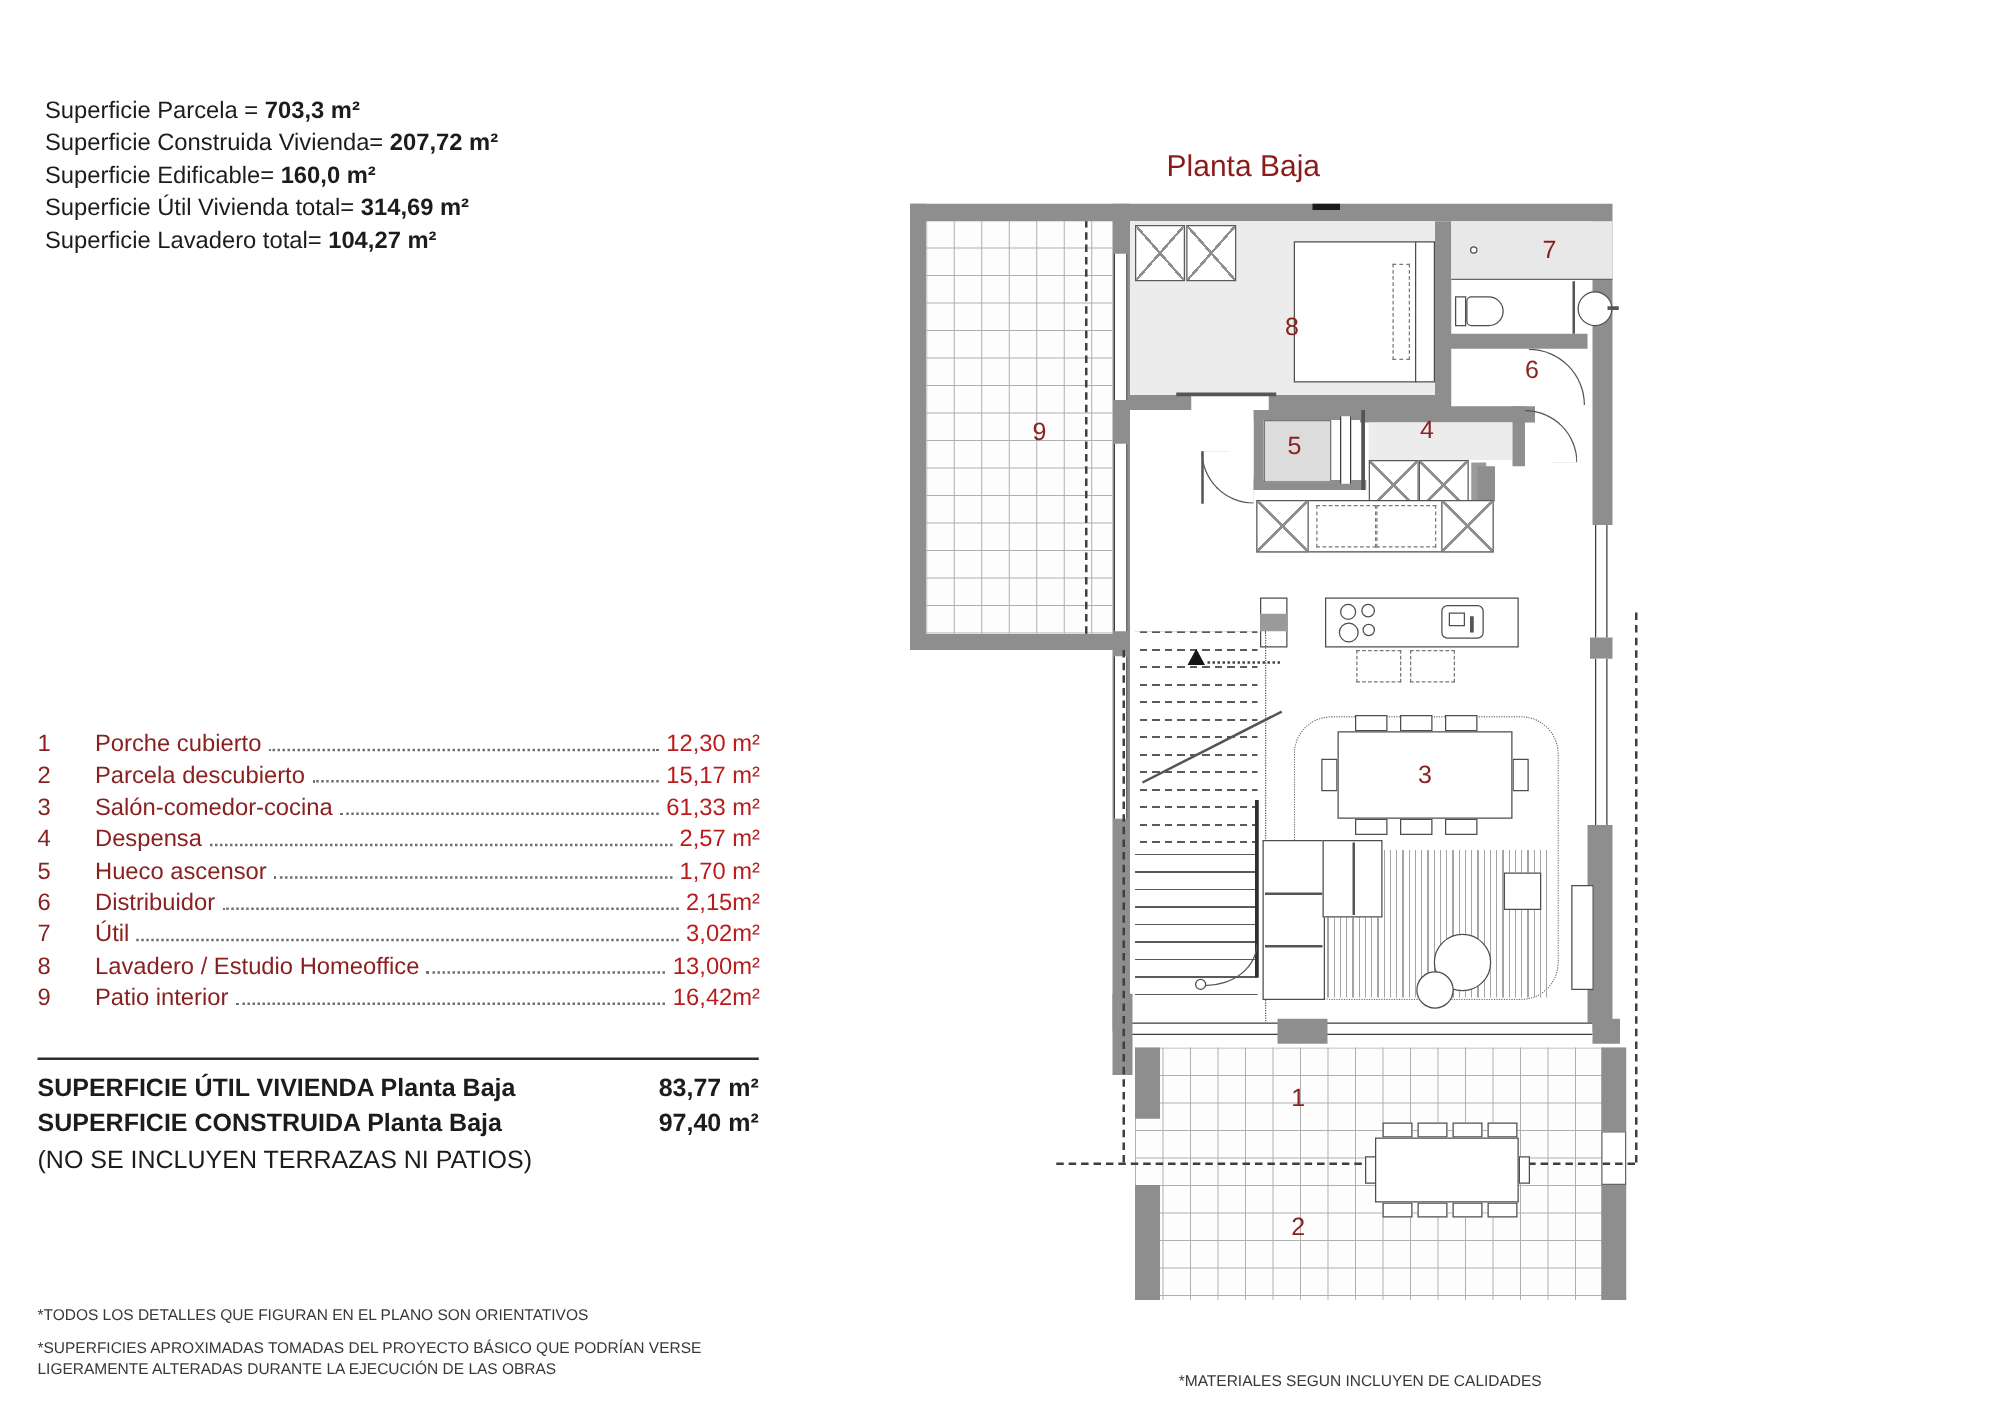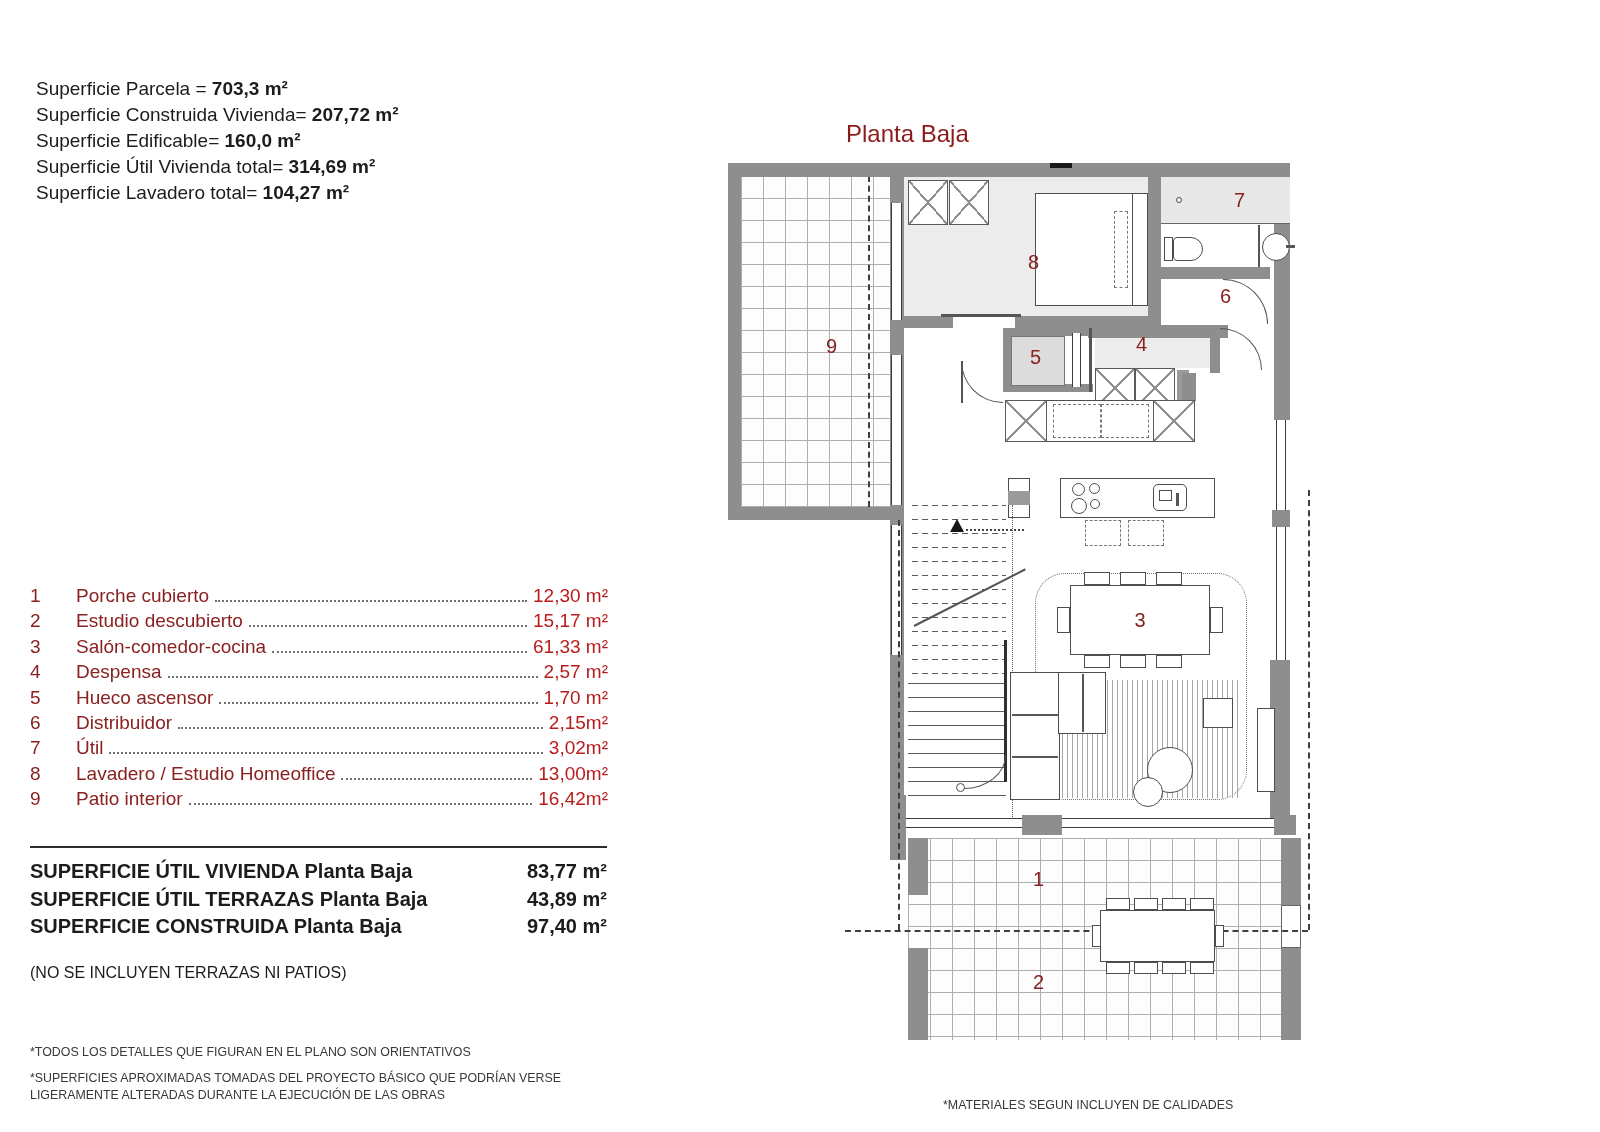--- a/index.html
+++ b/index.html
@@ -16,28 +16,28 @@
   .lnum  { width:46px; flex:none; }
   .lname { white-space:nowrap; }
   .lead  { flex:1; border-bottom:2.2px dotted #707070; margin:0 6px 4px 6px; min-width:18px; }
   .lval  { color:#b91c1c; white-space:nowrap; text-align:right; }
 
   .summary { position:absolute; left:30px; top:846px; width:577px; border-top:2px solid #2e2e2e;
              padding-top:10px; font-size:20px; font-weight:bold; line-height:27.5px; }
   .srow { display:flex; }
   .slabel { flex:1; }
   .sval { width:110px; text-align:right; flex:none; }
-  .snote { font-weight:normal; font-size:16px; margin-top:18px; }
+  .snote { font-weight:normal; font-size:20px; margin-top:2px; }
 
   .fnotes { position:absolute; left:30px; top:1044px; font-size:12.4px; color:#383838; line-height:17px; }
   .fnote2 { margin-top:9px; }
   .fnote-r { position:absolute; left:943px; top:1098px; font-size:12.4px; color:#383838; }
 
   
-  .plan-title { position:absolute; left:846px; top:120px; width:210px; text-align:left;
+  .plan-title { position:absolute; left:846px; top:120px; width:210px; text-align:right;
                 font-size:24px; color:#8b1b1b; }
   .plan { position:absolute; left:728px; top:163px; width:592px; height:879px; }
   .abs  { position:absolute; }
   .wall { position:absolute; background:#8e8e8e; }
   .dark { position:absolute; background:#1a1a1a; }
   .fill { position:absolute; background:#ececec; }
   .floor{ position:absolute; background:#fff; }
   .tiles{ position:absolute; background-color:#fdfdfd;
           background-image:linear-gradient(#aeaeae 1px, transparent 1px),
                            linear-gradient(90deg,#aeaeae 1px, transparent 1px);
@@ -96,21 +96,21 @@
 
   <div class="legend">
     <div class="lrow">
         <span class="lnum">1</span>
         <span class="lname">Porche cubierto</span>
         <span class="lead"></span>
         <span class="lval">12,30 m²</span>
       </div>
     <div class="lrow">
         <span class="lnum">2</span>
-        <span class="lname">Estudio descubierto</span>
+        <span class="lname">Parcela descubierto</span>
         <span class="lead"></span>
         <span class="lval">15,17 m²</span>
       </div>
     <div class="lrow">
         <span class="lnum">3</span>
         <span class="lname">Salón-comedor-cocina</span>
         <span class="lead"></span>
         <span class="lval">61,33 m²</span>
       </div>
     <div class="lrow">
@@ -148,24 +148,20 @@
         <span class="lname">Patio interior</span>
         <span class="lead"></span>
         <span class="lval">16,42m²</span>
       </div>
   </div>
 
   <div class="summary">
     <div class="srow">
         <span class="slabel">SUPERFICIE ÚTIL VIVIENDA Planta Baja</span>
         <span class="sval">83,77 m²</span>
-      </div>
-    <div class="srow">
-        <span class="slabel">SUPERFICIE ÚTIL TERRAZAS Planta Baja</span>
-        <span class="sval">43,89 m²</span>
       </div>
     <div class="srow">
         <span class="slabel">SUPERFICIE CONSTRUIDA Planta Baja</span>
         <span class="sval">97,40 m²</span>
       </div>
     <div class="snote">(NO SE INCLUYEN TERRAZAS NI PATIOS)</div>
   </div>
 
   <div class="fnotes">
     <div>*TODOS LOS DETALLES QUE FIGURAN EN EL PLANO SON ORIENTATIVOS</div>

